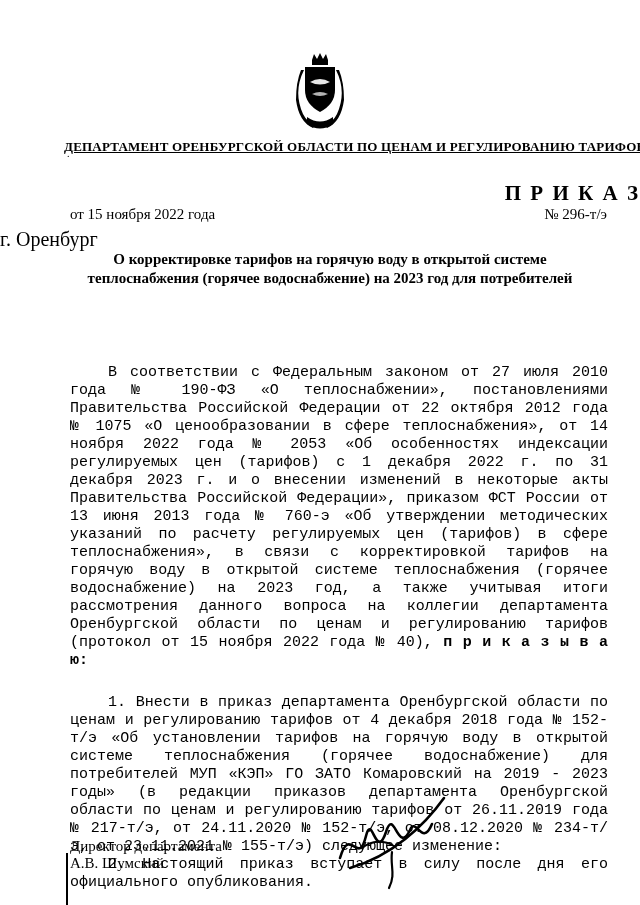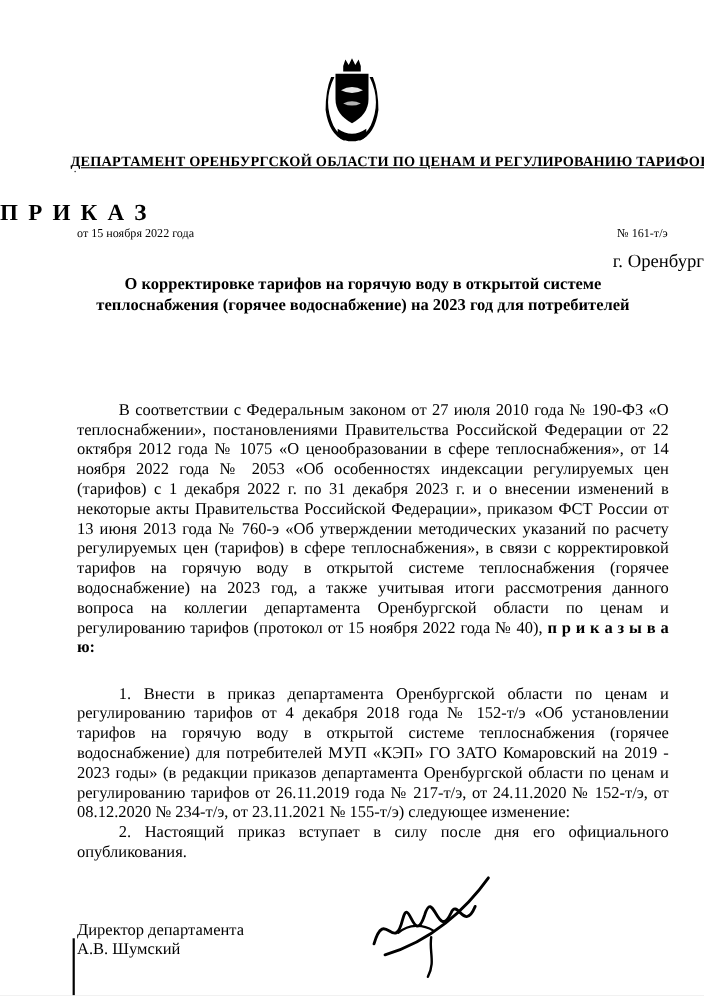--- a/index.html
+++ b/index.html
@@ -37,41 +37,41 @@
     font-size: 13px;
     letter-spacing: 0.2px;
     text-decoration: underline;
     white-space: nowrap;
   }
   .doc-type {
     position: absolute;
     top: 181px;
     left: 0;
     right: 0;
-    text-align: left;
+    text-align: right;
     font-weight: bold;
     font-size: 21px;
     letter-spacing: 2px;
   }
   .meta-row {
     position: absolute;
     top: 206px;
     left: 70px;
     right: 33px;
     display: flex;
     justify-content: space-between;
-    font-size: 11px;
+    font-size: 15px;
   }
   .city {
     position: absolute;
     top: 228px;
     left: 0;
     right: 0;
-    text-align: right;
-    font-size: 17px;
+    text-align: left;
+    font-size: 20px;
   }
   .doc-title {
     position: absolute;
     top: 250px;
     left: 60px;
     right: 40px;
     text-align: center;
     font-weight: bold;
     font-size: 15px;
     line-height: 18.5px;
@@ -81,20 +81,21 @@
     top: 364px;
     left: 70px;
     width: 538px;
     font-size: 15px;
     line-height: 18px;
     text-align: justify;
   }
   .body-text p {
     margin: 0;
     text-indent: 38px;
+    font-family: Liberation Mono, monospace;
   }
   .body-text p.gap-before { margin-top: 24px; }
   .signature-row {
     position: absolute;
     top: 838px;
     left: 70px;
     right: 33px;
     display: flex;
     justify-content: space-between;
     font-size: 15px;
@@ -132,21 +133,21 @@
   </svg>
 
   <span class="header-prefix">.</span>
 
   <div class="dept-header">ДЕПАРТАМЕНТ ОРЕНБУРГСКОЙ ОБЛАСТИ ПО ЦЕНАМ И РЕГУЛИРОВАНИЮ ТАРИФОВ</div>
 
   <div class="doc-type">П Р И К А З</div>
 
   <div class="meta-row">
     <span>от 15 ноября 2022 года</span>
-    <span>№ 161-т/э</span>
+    <span>№ 296-т/э</span>
   </div>
 
   <div class="city">г. Оренбург</div>
 
   <div class="doc-title">
     <div>О корректировке тарифов на горячую воду в открытой системе</div>
     <div>теплоснабжения (горячее водоснабжение) на 2023 год для потребителей</div>
   </div>
 
   <div class="body-text">

